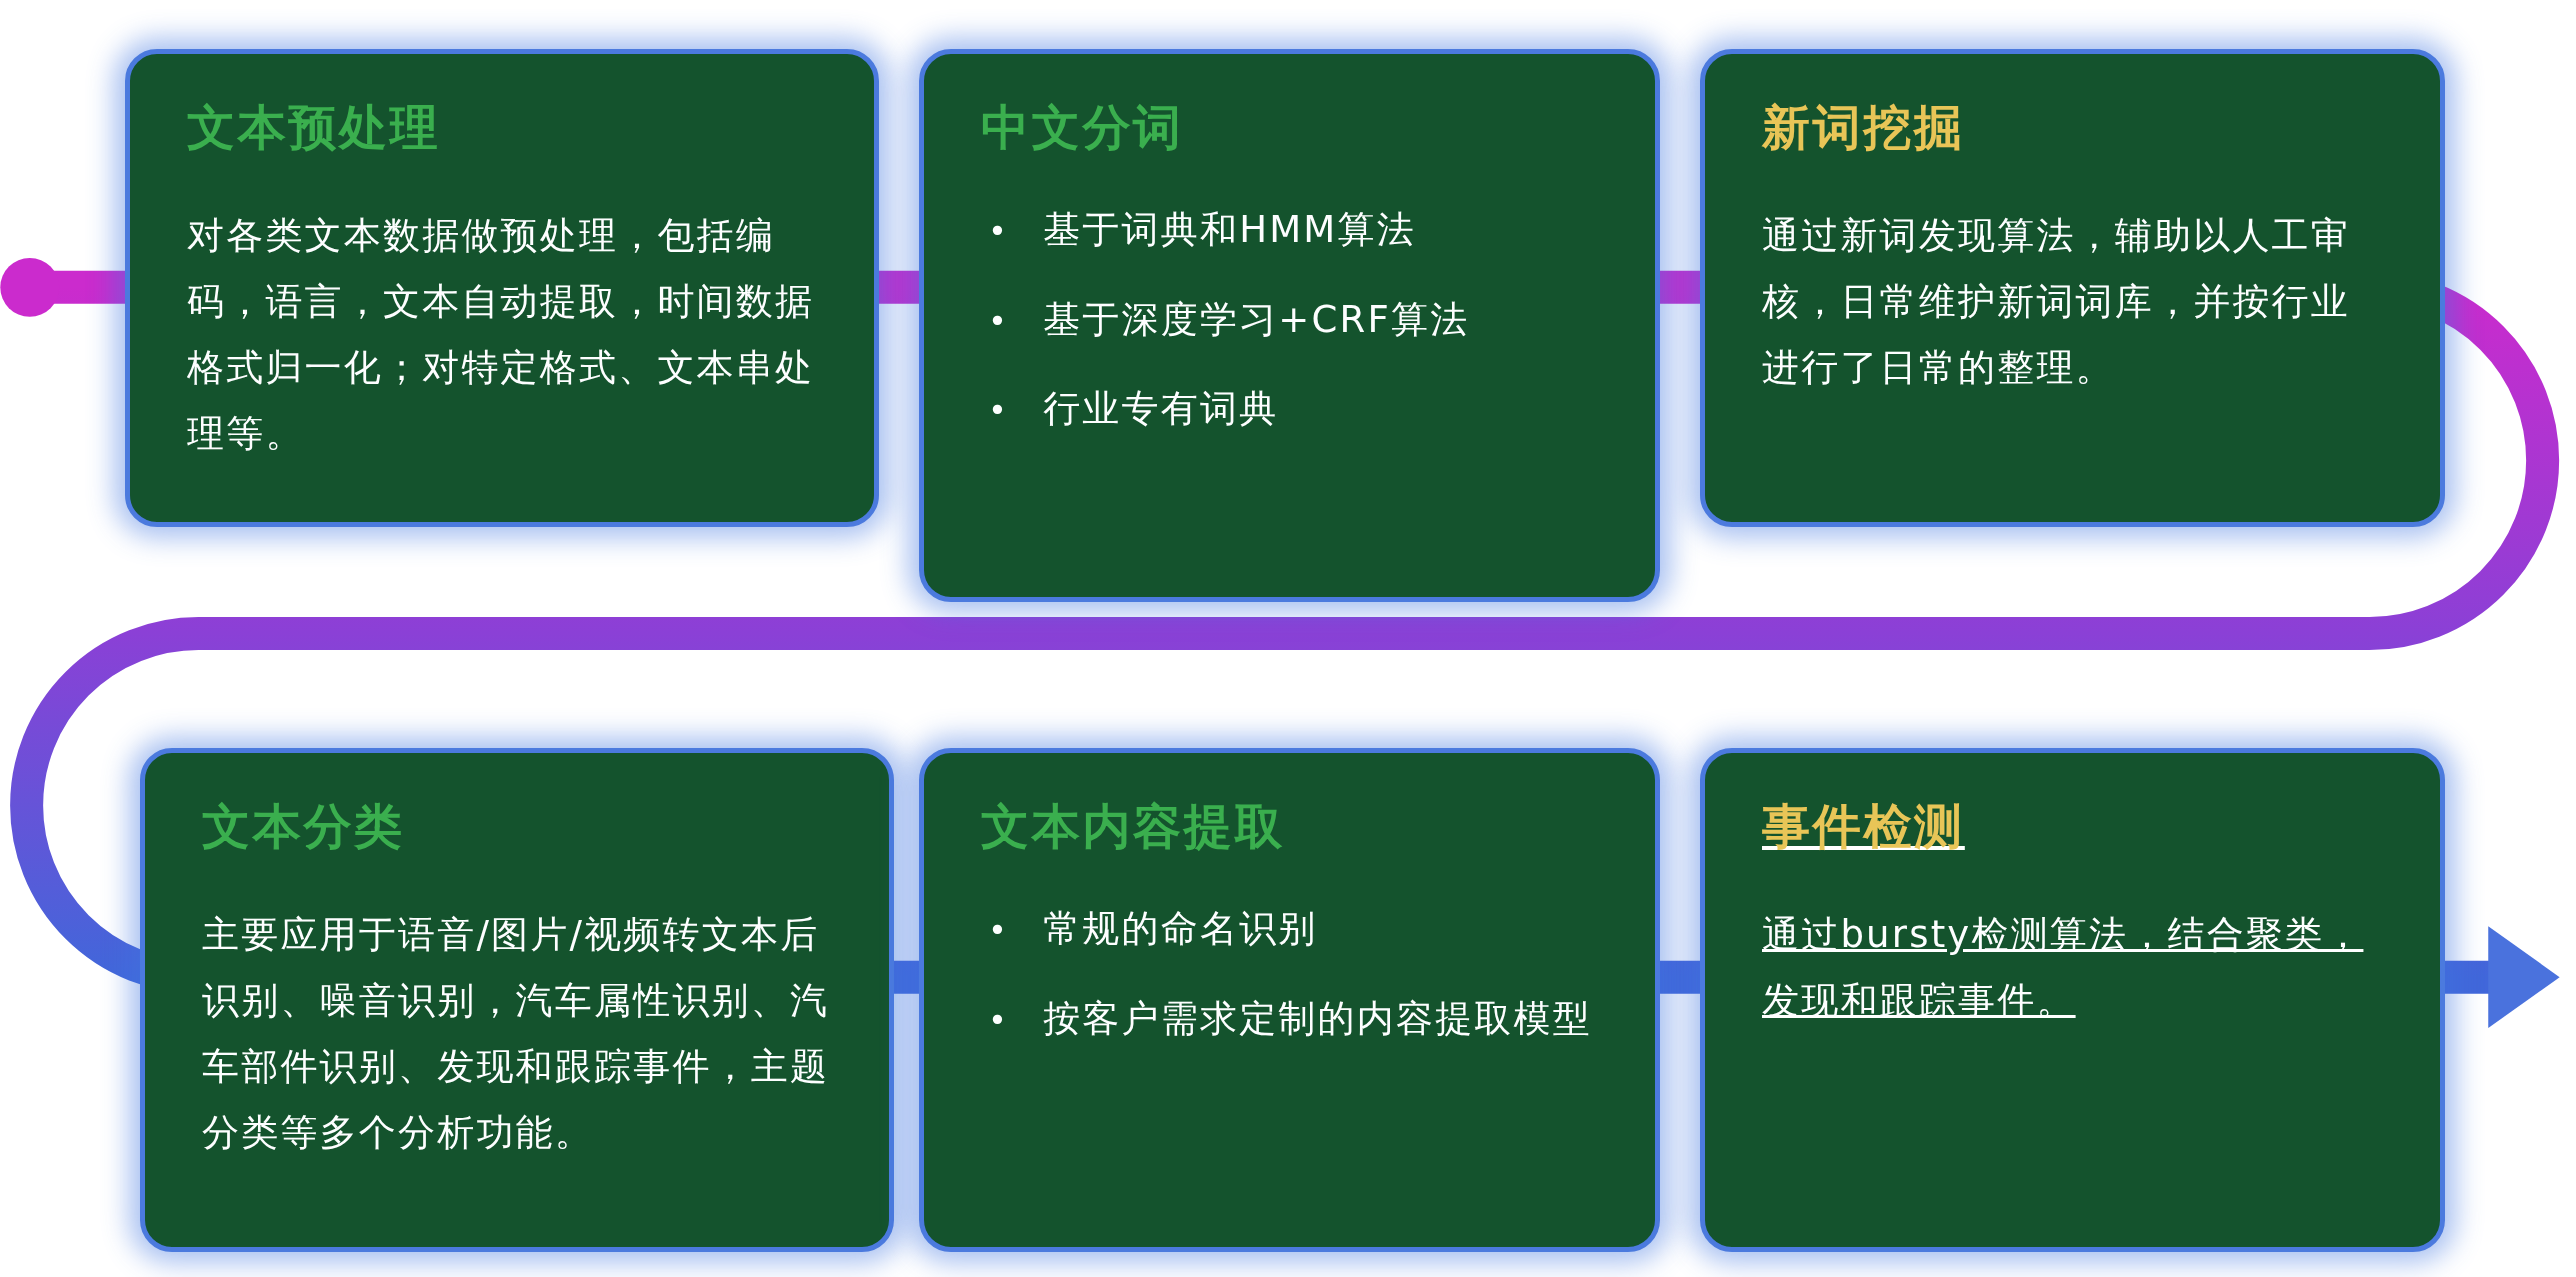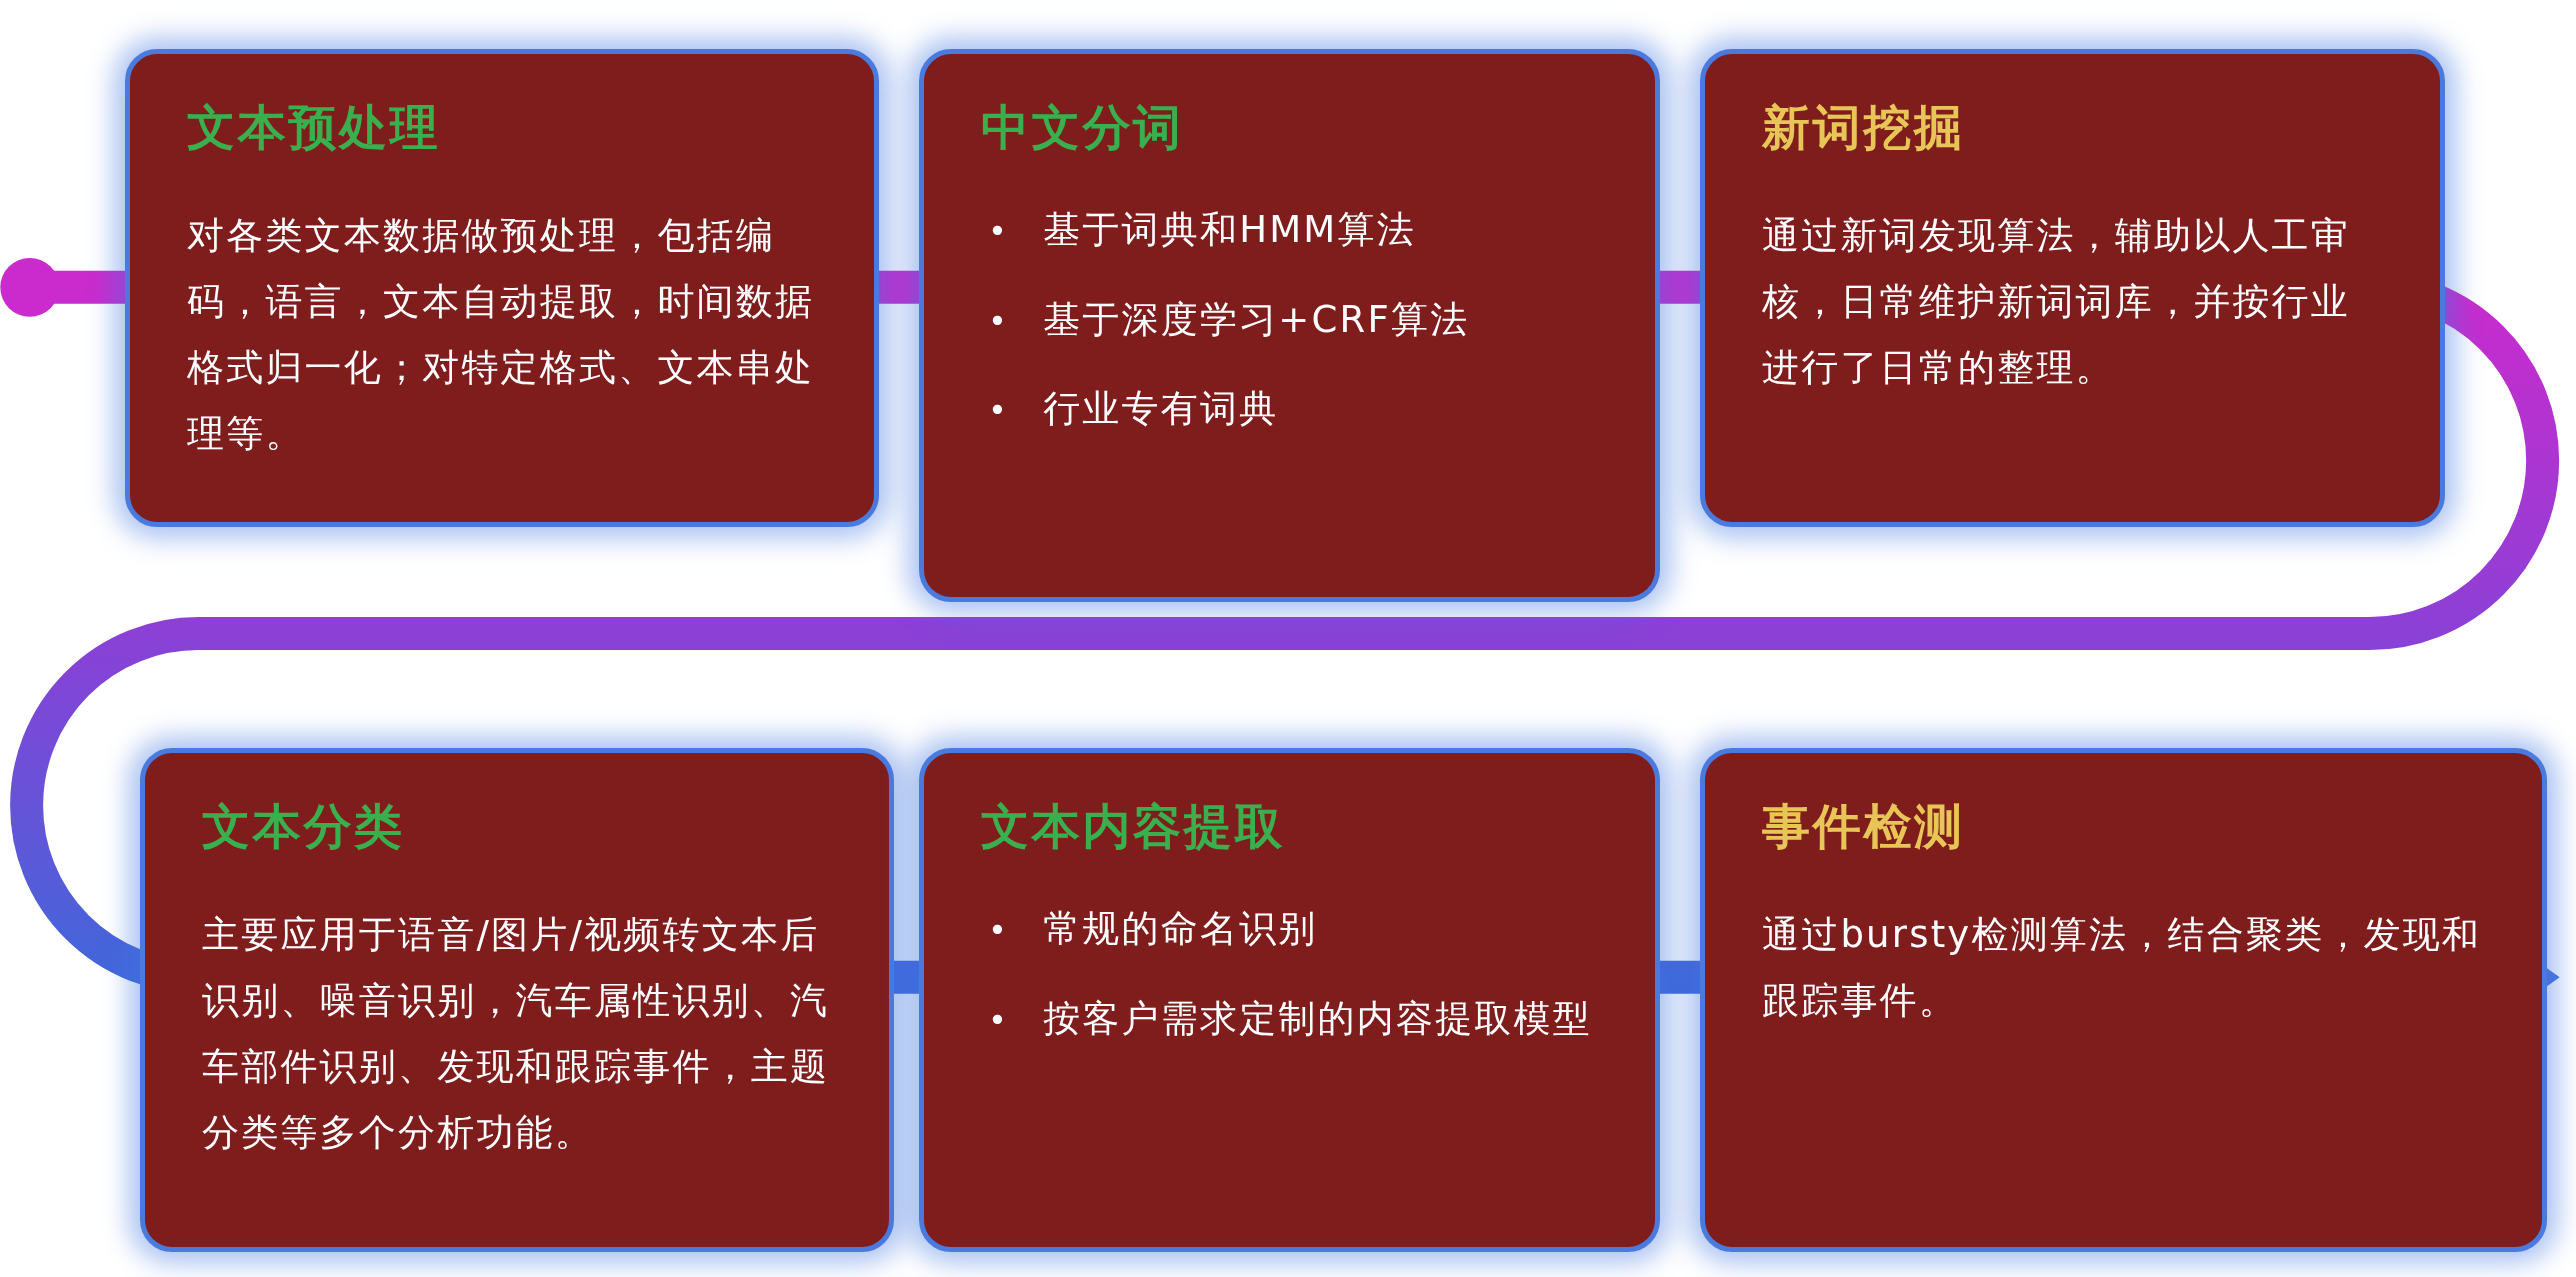--- a/index.html
+++ b/index.html
@@ -13,21 +13,21 @@
   }
   #flow-svg {
     position: absolute;
     left: 0; top: 0;
     width: 2576px; height: 1277px;
     z-index: 0;
   }
   .card {
     position: absolute;
     box-sizing: border-box;
-    background: #7f1d1d;
+    background: #14532d;
     border: 5.4px solid #4b7ade;
     border-radius: 32px;
     box-shadow: 0 0 27px 10.7px rgba(64,118,224,0.45);
     padding: 46px 57px 36px 57px;
     z-index: 1;
     color: #ffffff;
   }
   .card h2 {
     margin: 0 0 48px 0;
     font-size: 48px;
@@ -65,21 +65,21 @@
     font-size: 32px;
     line-height: 1.7;
     color: #fdfeff;
   }
   
   #card-1 { left: 125px;  top: 49px;  width: 754px; height: 478px; }
   #card-2 { left: 919px; top: 49px;  width: 741px; height: 553px; }
   #card-3 { left: 1700px; top: 49px;  width: 745px; height: 478px; }
   #card-4 { left: 140px;  top: 748px; width: 754px; height: 504px; }
   #card-5 { left: 919px; top: 748px; width: 741px; height: 504px; }
-  #card-6 { left: 1700px; top: 748px; width: 847px; height: 504px; }
+  #card-6 { left: 1700px; top: 748px; width: 745px; height: 504px; text-decoration: underline; }
 </style>
 </head>
 <body>
 
 <div id="stage">
 
   <svg id="flow-svg" viewBox="0 0 2886 1431" aria-hidden="true">
     <defs>
       <linearGradient id="flowGrad" gradientUnits="userSpaceOnUse" x1="0" y1="322" x2="0" y2="1095">
         <stop offset="0" stop-color="#cb2bcd"></stop>

